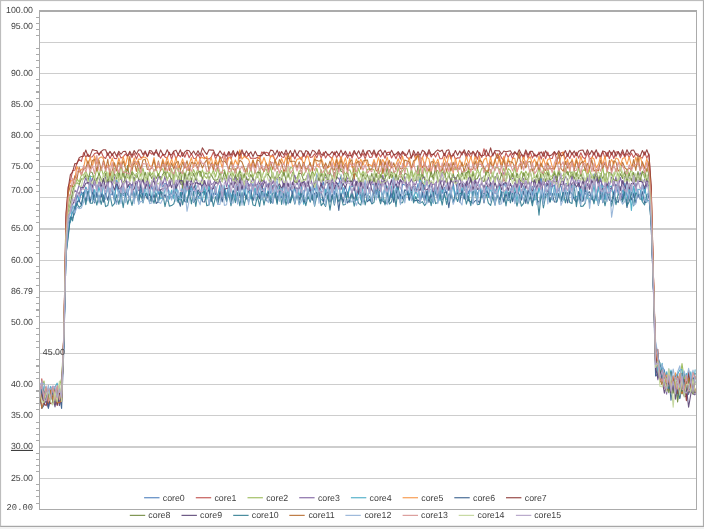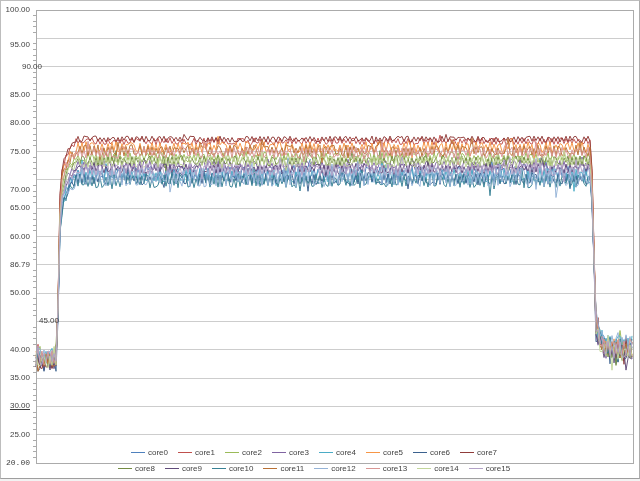--- a/index.html
+++ b/index.html
@@ -130,26 +130,26 @@
         <polyline points="35,353.4 37,350.9 39,360.2 41,350.0 43,363.9 45,361.4 47,350.5 49,363.4 51,349.6 53,362.4 55,353.8 57,301.9 59,210.0 61,178.7 63,175.1 65,161.0 67,166.4 69,155.6 71,152.8 73,157.9 75,149.6 77,155.2 79,148.2 81,155.6 83,149.4 85,157.0 87,140.3 89,153.6 91,153.8 93,146.6 95,154.6 97,149.3 99,156.0 101,146.8 103,156.7 105,149.9 107,156.0 109,147.0 111,156.1 113,155.3 115,156.7 117,157.2 119,148.7 121,146.5 123,146.1 125,149.0 127,156.3 129,147.6 131,148.1 133,147.8 135,154.9 137,149.7 139,154.8 141,153.7 143,146.3 145,153.5 147,148.9 149,148.2 151,154.6 153,149.7 155,155.5 157,157.2 159,149.5 161,154.7 163,154.6 165,156.8 167,146.5 169,154.2 171,149.6 173,155.3 175,148.5 177,149.5 179,153.9 181,144.2 183,147.9 185,147.1 187,154.9 189,154.3 191,148.5 193,148.4 195,154.7 197,148.9 199,155.4 201,156.6 203,139.9 205,145.2 207,155.5 209,154.2 211,148.4 213,156.5 215,148.8 217,153.6 219,149.9 221,155.2 223,155.7 225,147.4 227,154.6 229,147.4 231,156.3 233,146.4 235,154.1 237,149.0 239,154.5 241,149.3 243,155.7 245,147.0 247,146.6 249,154.6 251,149.1 253,156.4 255,149.3 257,147.5 259,154.7 261,148.9 263,156.5 265,153.7 267,147.9 269,154.5 271,148.2 273,157.1 275,147.7 277,155.6 279,149.4 281,155.1 283,149.4 285,154.1 287,148.8 289,148.0 291,155.7 293,155.4 295,149.3 297,156.7 299,156.6 301,146.9 303,161.1 305,147.9 307,155.7 309,148.2 311,157.0 313,147.9 315,156.3 317,147.6 319,149.5 321,147.5 323,156.2 325,148.0 327,146.7 329,153.8 331,148.6 333,156.5 335,153.7 337,155.1 339,147.2 341,148.4 343,156.9 345,154.5 347,146.8 349,155.0 351,146.1 353,158.8 355,146.2 357,155.8 359,154.4 361,146.3 363,160.3 365,147.5 367,156.3 369,146.1 371,147.7 373,153.7 375,147.7 377,155.3 379,156.8 381,140.6 383,157.2 385,146.4 387,154.9 389,149.1 391,154.5 393,148.1 395,155.3 397,147.4 399,156.8 401,147.2 403,156.3 405,146.2 407,155.1 409,146.8 411,155.1 413,146.5 415,155.1 417,149.3 419,155.6 421,154.9 423,153.8 425,147.3 427,155.8 429,147.5 431,154.0 433,147.9 435,148.4 437,148.3 439,156.2 441,149.7 443,147.7 445,156.7 447,149.9 449,154.2 451,147.8 453,157.0 455,149.0 457,163.9 459,147.4 461,149.6 463,148.4 465,154.3 467,149.0 469,154.9 471,148.5 473,146.1 475,153.7 477,145.2 479,148.1 481,157.3 483,146.9 485,157.0 487,154.1 489,148.0 491,155.3 493,156.5 495,147.8 497,153.9 499,149.5 501,155.9 503,147.1 505,142.2 507,154.6 509,149.3 511,146.2 513,156.5 515,146.5 517,154.7 519,146.2 521,154.2 523,153.8 525,147.0 527,157.3 529,147.2 531,148.0 533,155.5 535,140.8 537,155.3 539,147.2 541,156.4 543,149.8 545,154.6 547,148.2 549,146.3 551,155.2 553,147.3 555,156.4 557,149.0 559,155.2 561,146.4 563,153.8 565,149.2 567,154.2 569,158.2 571,148.8 573,154.0 575,148.9 577,148.5 579,146.8 581,154.3 583,149.1 585,156.4 587,146.7 589,155.6 591,178.7 593,248.7 595,315.0 597,326.9 599,341.2 601,345.8 603,338.0 605,346.9 607,338.1 609,351.0 611,341.2 613,341.9 615,352.5 617,338.9 619,353.1 621,352.9 623,340.1 625,354.4 627,353.8 629,337.7 631,342.2" fill="none" stroke="#D99694" stroke-width="1" stroke-linejoin="round" opacity="0.95"></polyline>
         <polyline points="35,352.6 37,364.1 39,364.8 41,357.0 43,355.0 45,364.2 47,367.1 49,355.1 51,364.3 53,345.5 55,363.9 57,306.4 59,214.2 61,193.7 63,185.7 65,179.7 67,168.5 69,164.2 71,167.9 73,168.5 75,158.7 77,156.1 79,164.1 81,163.5 83,165.9 85,158.6 87,166.1 89,158.9 91,164.5 93,157.3 95,164.8 97,155.5 99,164.2 101,154.5 103,165.9 105,156.6 107,165.1 109,156.3 111,165.7 113,162.9 115,157.7 117,164.1 119,158.2 121,166.3 123,157.4 125,156.0 127,164.2 129,155.5 131,165.1 133,155.6 135,165.9 137,165.0 139,155.2 141,165.1 143,166.2 145,164.4 147,158.5 149,158.4 151,163.4 153,156.0 155,156.3 157,166.3 159,155.3 161,162.5 163,157.7 165,158.2 167,165.0 169,157.4 171,163.6 173,155.3 175,164.9 177,158.2 179,163.6 181,163.5 183,166.2 185,155.6 187,155.5 189,163.6 191,157.0 193,156.2 195,162.8 197,164.6 199,158.0 201,164.4 203,158.9 205,163.7 207,156.1 209,155.9 211,163.3 213,163.4 215,165.9 217,157.1 219,156.0 221,167.7 223,155.4 225,157.2 227,164.8 229,165.0 231,162.8 233,156.5 235,164.0 237,157.3 239,162.6 241,156.0 243,163.1 245,165.6 247,155.5 249,166.2 251,155.4 253,165.4 255,157.8 257,164.6 259,165.0 261,150.7 263,164.4 265,156.9 267,162.8 269,163.9 271,157.7 273,164.3 275,163.2 277,162.8 279,156.0 281,164.7 283,156.7 285,169.5 287,163.0 289,157.5 291,164.7 293,158.0 295,165.6 297,157.7 299,164.9 301,158.3 303,164.4 305,155.7 307,156.7 309,159.0 311,164.8 313,157.5 315,158.1 317,163.1 319,156.9 321,156.0 323,155.8 325,164.6 327,157.9 329,165.4 331,155.3 333,166.3 335,158.8 337,163.5 339,156.0 341,165.0 343,158.6 345,165.4 347,165.2 349,164.3 351,162.9 353,156.3 355,156.6 357,158.4 359,163.1 361,158.3 363,158.7 365,157.6 367,165.1 369,158.3 371,163.9 373,156.1 375,165.1 377,155.3 379,163.1 381,157.7 383,164.2 385,166.7 387,156.4 389,166.3 391,163.4 393,165.8 395,156.0 397,165.1 399,155.6 401,162.8 403,158.8 405,164.8 407,156.1 409,156.7 411,164.0 413,165.8 415,164.7 417,157.4 419,164.3 421,157.5 423,162.9 425,157.8 427,158.6 429,163.6 431,156.8 433,155.9 435,156.9 437,165.0 439,158.7 441,164.3 443,156.6 445,164.2 447,155.5 449,164.7 451,157.5 453,165.0 455,164.2 457,157.9 459,164.4 461,155.8 463,158.2 465,166.1 467,157.9 469,165.6 471,157.2 473,162.9 475,165.2 477,157.2 479,165.4 481,155.3 483,163.4 485,157.7 487,165.2 489,157.3 491,156.1 493,165.5 495,157.6 497,162.9 499,158.3 501,163.5 503,165.5 505,164.9 507,169.4 509,162.6 511,163.2 513,156.2 515,167.0 517,158.4 519,156.5 521,155.9 523,163.1 525,157.4 527,163.7 529,156.3 531,163.7 533,156.9 535,164.4 537,156.7 539,166.1 541,158.9 543,155.3 545,157.5 547,164.5 549,157.5 551,165.4 553,156.8 555,164.9 557,155.8 559,157.0 561,165.1 563,149.6 565,155.9 567,164.5 569,157.2 571,164.4 573,156.7 575,164.5 577,156.6 579,163.4 581,157.8 583,163.3 585,164.6 587,157.8 589,164.2 591,192.7 593,256.5 595,333.1 597,327.8 599,350.4 601,350.6 603,343.3 605,355.1 607,334.3 609,347.1 611,369.2 613,344.5 615,345.2 617,358.3 619,342.9 621,360.1 623,348.3 625,348.2 627,355.4 629,343.9 631,355.6" fill="none" stroke="#C3D69B" stroke-width="1" stroke-linejoin="round" opacity="0.95"></polyline>
         <polyline points="35,361.8 37,345.1 39,362.5 41,363.3 43,352.7 45,352.5 47,350.0 49,350.7 51,360.5 53,352.6 55,360.2 57,306.3 59,225.4 61,195.5 63,191.8 65,179.4 67,183.4 69,172.3 71,177.7 73,170.1 75,171.0 77,171.5 79,171.3 81,162.5 83,173.3 85,163.4 87,172.3 89,164.9 91,173.5 93,166.3 95,174.0 97,165.3 99,174.2 101,165.2 103,162.7 105,165.6 107,165.0 109,174.5 111,165.2 113,173.8 115,164.0 117,165.2 119,174.8 121,164.5 123,164.2 125,171.9 127,162.7 129,174.2 131,165.2 133,165.6 135,174.5 137,162.9 139,173.7 141,163.9 143,172.7 145,162.6 147,172.9 149,166.6 151,173.1 153,162.7 155,162.7 157,171.2 159,162.8 161,163.4 163,172.5 165,173.2 167,165.6 169,172.4 171,166.1 173,164.9 175,171.4 177,173.0 179,166.7 181,173.3 183,173.0 185,166.6 187,171.3 189,162.6 191,171.1 193,166.4 195,173.9 197,166.0 199,164.3 201,178.0 203,165.0 205,166.3 207,158.5 209,174.0 211,164.1 213,174.9 215,163.0 217,172.4 219,163.1 221,171.0 223,163.9 225,172.3 227,165.3 229,173.0 231,162.6 233,174.9 235,166.6 237,171.2 239,173.3 241,163.6 243,172.3 245,164.5 247,173.8 249,163.8 251,174.0 253,171.4 255,172.5 257,174.3 259,164.3 261,173.2 263,163.9 265,170.7 267,165.8 269,174.1 271,166.6 273,174.4 275,165.9 277,172.5 279,157.1 281,165.7 283,165.8 285,164.8 287,163.3 289,172.5 291,174.5 293,172.2 295,163.5 297,163.2 299,163.4 301,174.5 303,166.3 305,166.6 307,171.1 309,163.7 311,163.2 313,166.1 315,165.2 317,165.7 319,174.7 321,166.1 323,174.6 325,165.4 327,173.7 329,164.8 331,174.6 333,163.9 335,174.1 337,166.2 339,165.1 341,171.7 343,162.6 345,173.4 347,164.6 349,171.7 351,173.0 353,166.1 355,174.5 357,162.5 359,165.4 361,166.0 363,170.9 365,163.5 367,165.0 369,172.4 371,164.4 373,170.9 375,164.5 377,173.5 379,172.3 381,164.3 383,172.5 385,174.5 387,163.2 389,173.5 391,165.2 393,172.3 395,164.7 397,174.7 399,162.6 401,156.2 403,166.2 405,171.0 407,165.2 409,171.3 411,164.4 413,162.7 415,163.0 417,173.5 419,163.5 421,165.6 423,174.9 425,165.3 427,172.9 429,164.2 431,171.0 433,164.6 435,171.5 437,162.6 439,174.6 441,163.3 443,166.6 445,171.2 447,163.7 449,174.6 451,171.6 453,162.7 455,165.8 457,173.1 459,171.3 461,164.5 463,172.0 465,174.0 467,166.1 469,174.6 471,162.5 473,173.0 475,170.7 477,163.0 479,172.0 481,165.2 483,171.2 485,165.4 487,172.3 489,166.3 491,171.4 493,163.8 495,172.8 497,172.5 499,163.0 501,166.4 503,158.7 505,174.3 507,164.6 509,156.5 511,173.0 513,166.1 515,172.5 517,166.6 519,173.0 521,163.4 523,165.7 525,162.5 527,163.8 529,172.2 531,163.5 533,172.0 535,157.7 537,173.2 539,162.5 541,174.1 543,165.7 545,172.0 547,173.3 549,164.9 551,174.1 553,174.2 555,172.7 557,163.5 559,173.9 561,163.4 563,180.9 565,166.6 567,170.9 569,173.5 571,165.5 573,172.2 575,158.5 577,172.8 579,162.6 581,171.1 583,166.6 585,163.4 587,165.0 589,173.9 591,195.7 593,257.6 595,330.3 597,329.0 599,342.6 601,335.5 603,350.7 605,352.6 607,340.5 609,354.7 611,345.4 613,357.1 615,342.6 617,351.4 619,341.0 621,355.4 623,356.2 625,352.8 627,344.3 629,355.5 631,341.0" fill="none" stroke="#B3A2C7" stroke-width="1" stroke-linejoin="round" opacity="0.95"></polyline>
       </g>
     <g id="border-layer">
         <rect x="35" y="9" width="597" height="453" fill="none" stroke="#ababab" stroke-width="1" shape-rendering="crispEdges"></rect>
       </g>
   </svg>
   <div id="ylabels">
       <div class="ylab" style="top: 4px;">100.00</div>
-      <div class="ylab" style="top: 39px;">95.00</div>
-      <div class="ylab" style="top: 60.625px; padding-left: 12px;">90.00</div>
+      <div class="ylab" style="top: 18px;">95.00</div>
+      <div class="ylab" style="top: 60.625px;">90.00</div>
       <div class="ylab" style="top: 88.9375px;">85.00</div>
       <div class="ylab" style="top: 117.25px;">80.00</div>
       <div class="ylab" style="top: 145.562px;">75.00</div>
-      <div class="ylab" style="top: 184px;">70.00</div>
+      <div class="ylab" style="top: 167px;">70.00</div>
       <div class="ylab" style="top: 202.188px;">65.00</div>
       <div class="ylab" style="top: 230.5px;">60.00</div>
       <div class="ylab" style="top: 258.812px;">86.79</div>
       <div class="ylab" style="top: 287.125px;">50.00</div>
       <div class="ylab" style="top: 315.438px; padding-left: 29px;">45.00</div>
       <div class="ylab" style="top: 343.75px;">40.00</div>
       <div class="ylab" style="top: 372.062px;">35.00</div>
       <div class="ylab" style="top: 400.375px; text-decoration: underline;">30.00</div>
       <div class="ylab" style="top: 428.688px;">25.00</div>
       <div class="ylab" style="top: 457px; font-family: Liberation Mono, monospace;">20.00</div>

